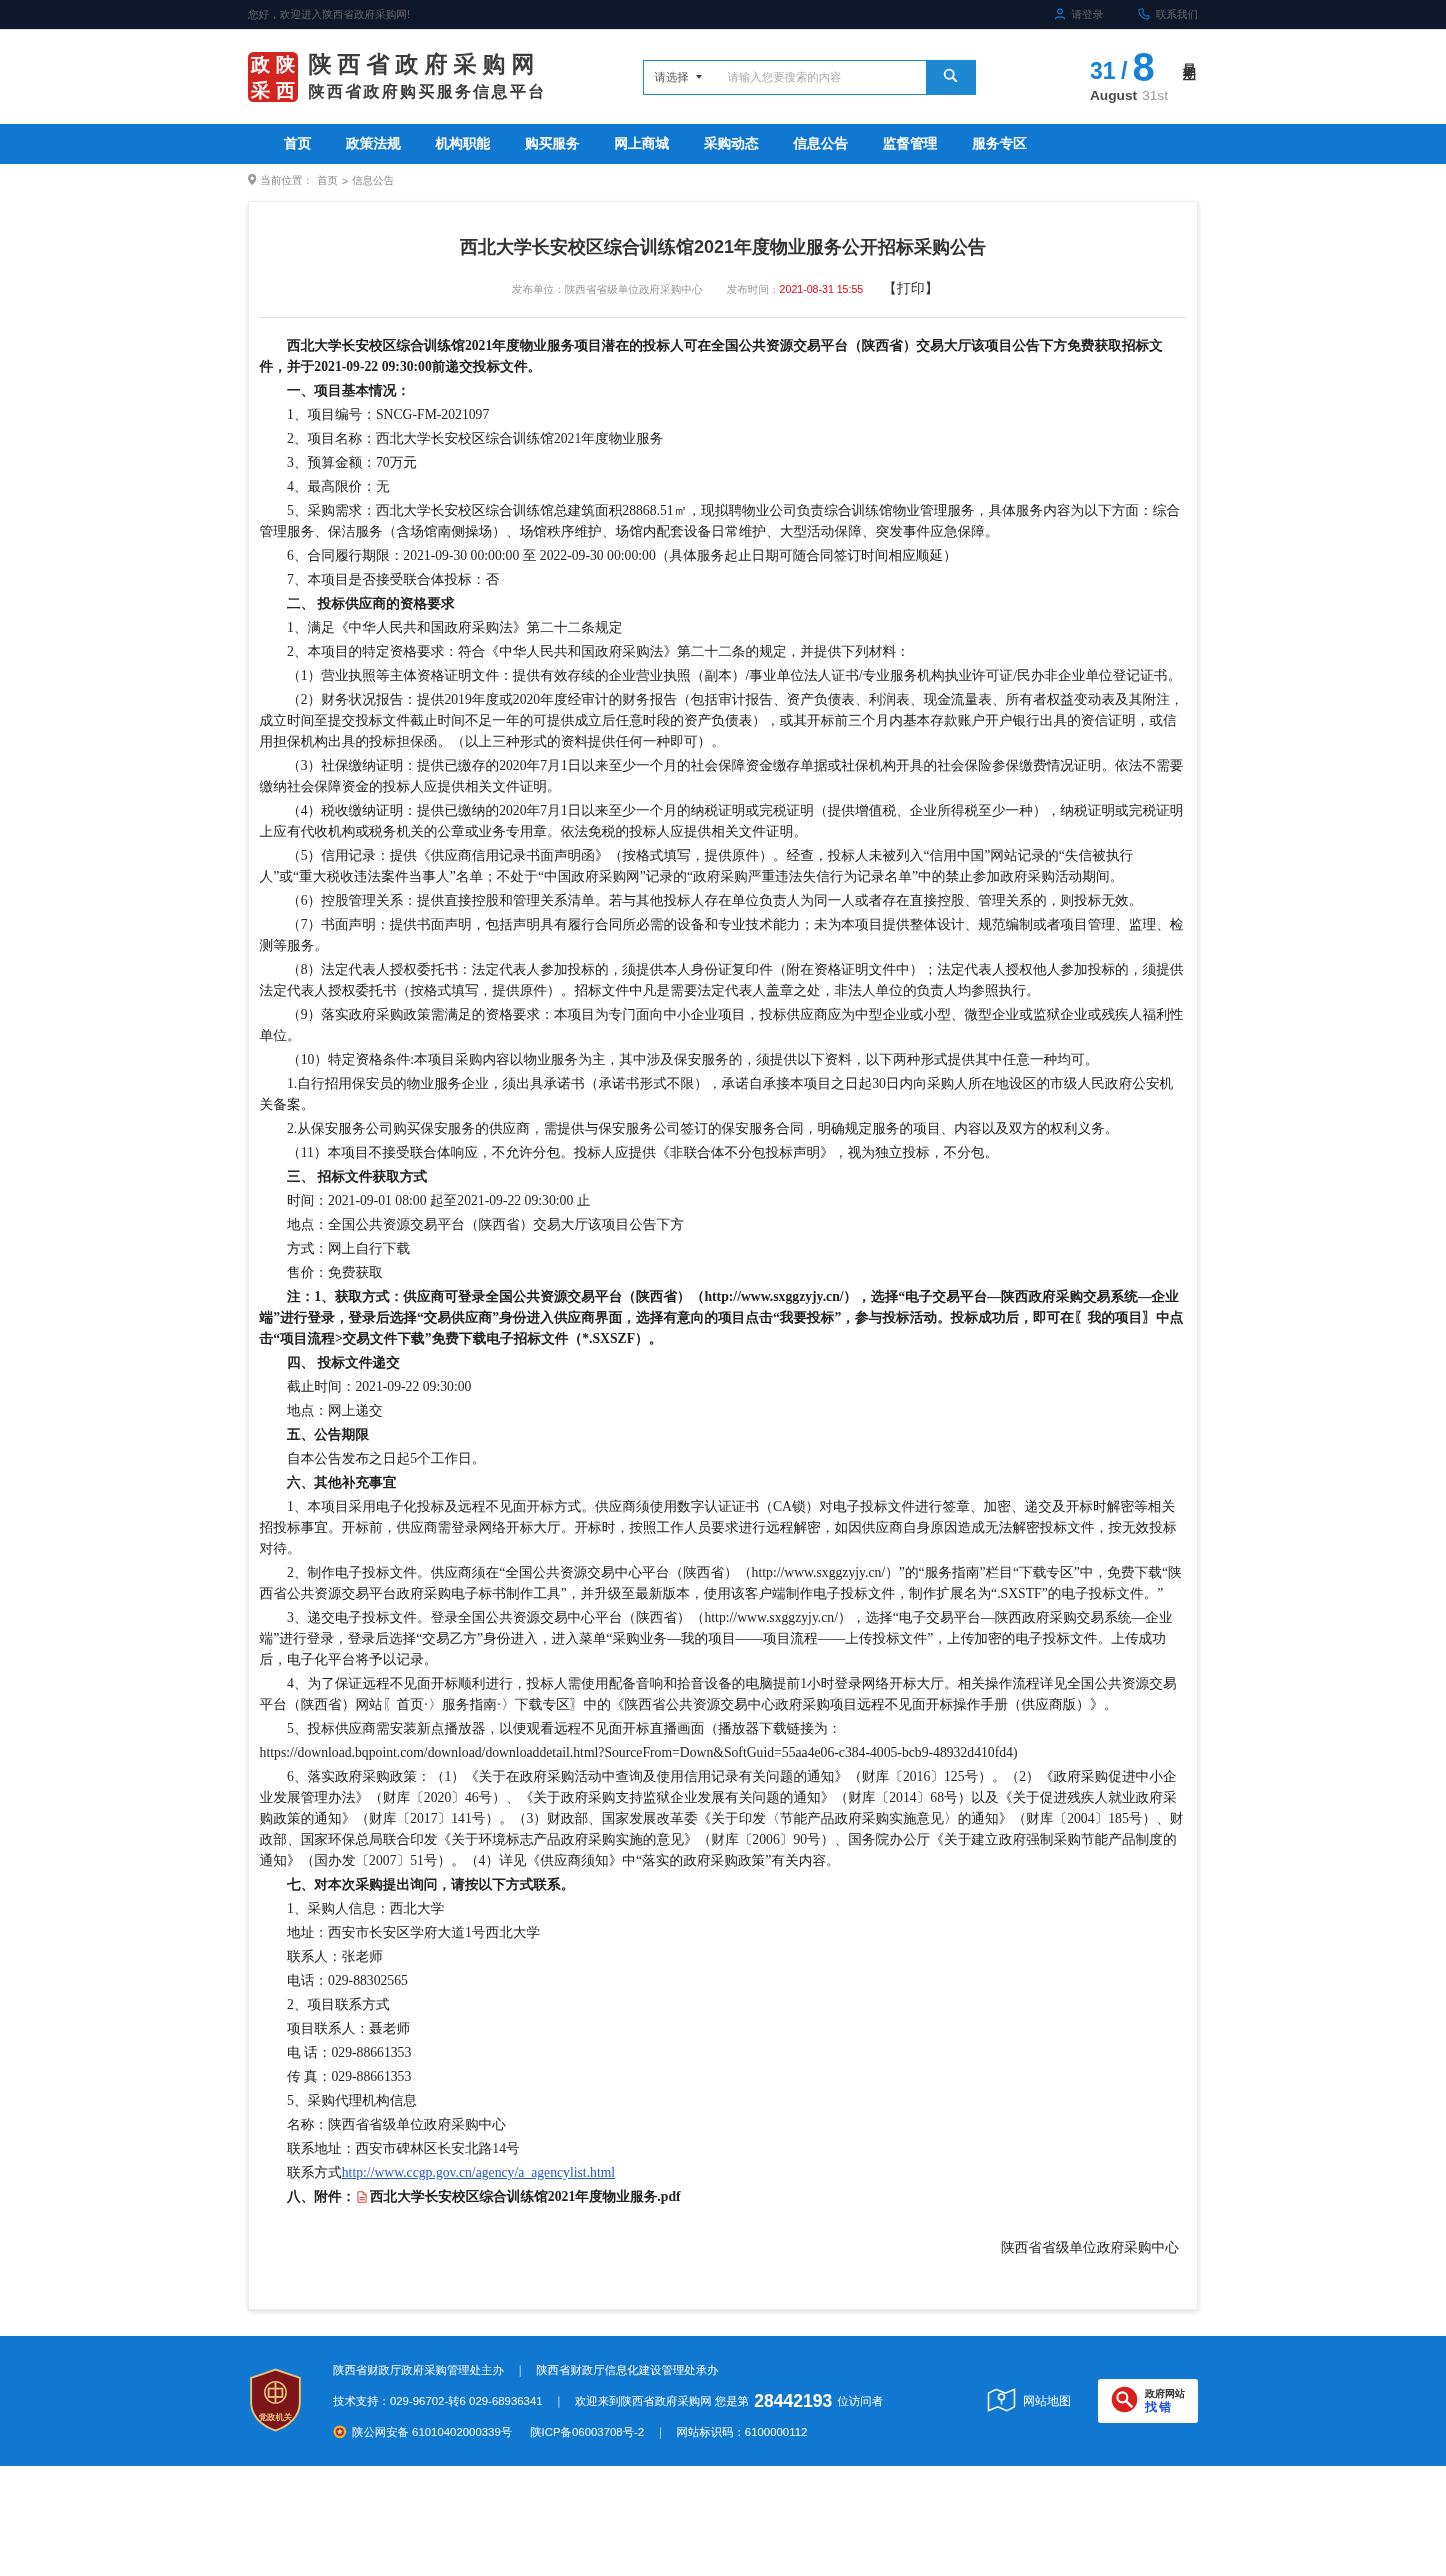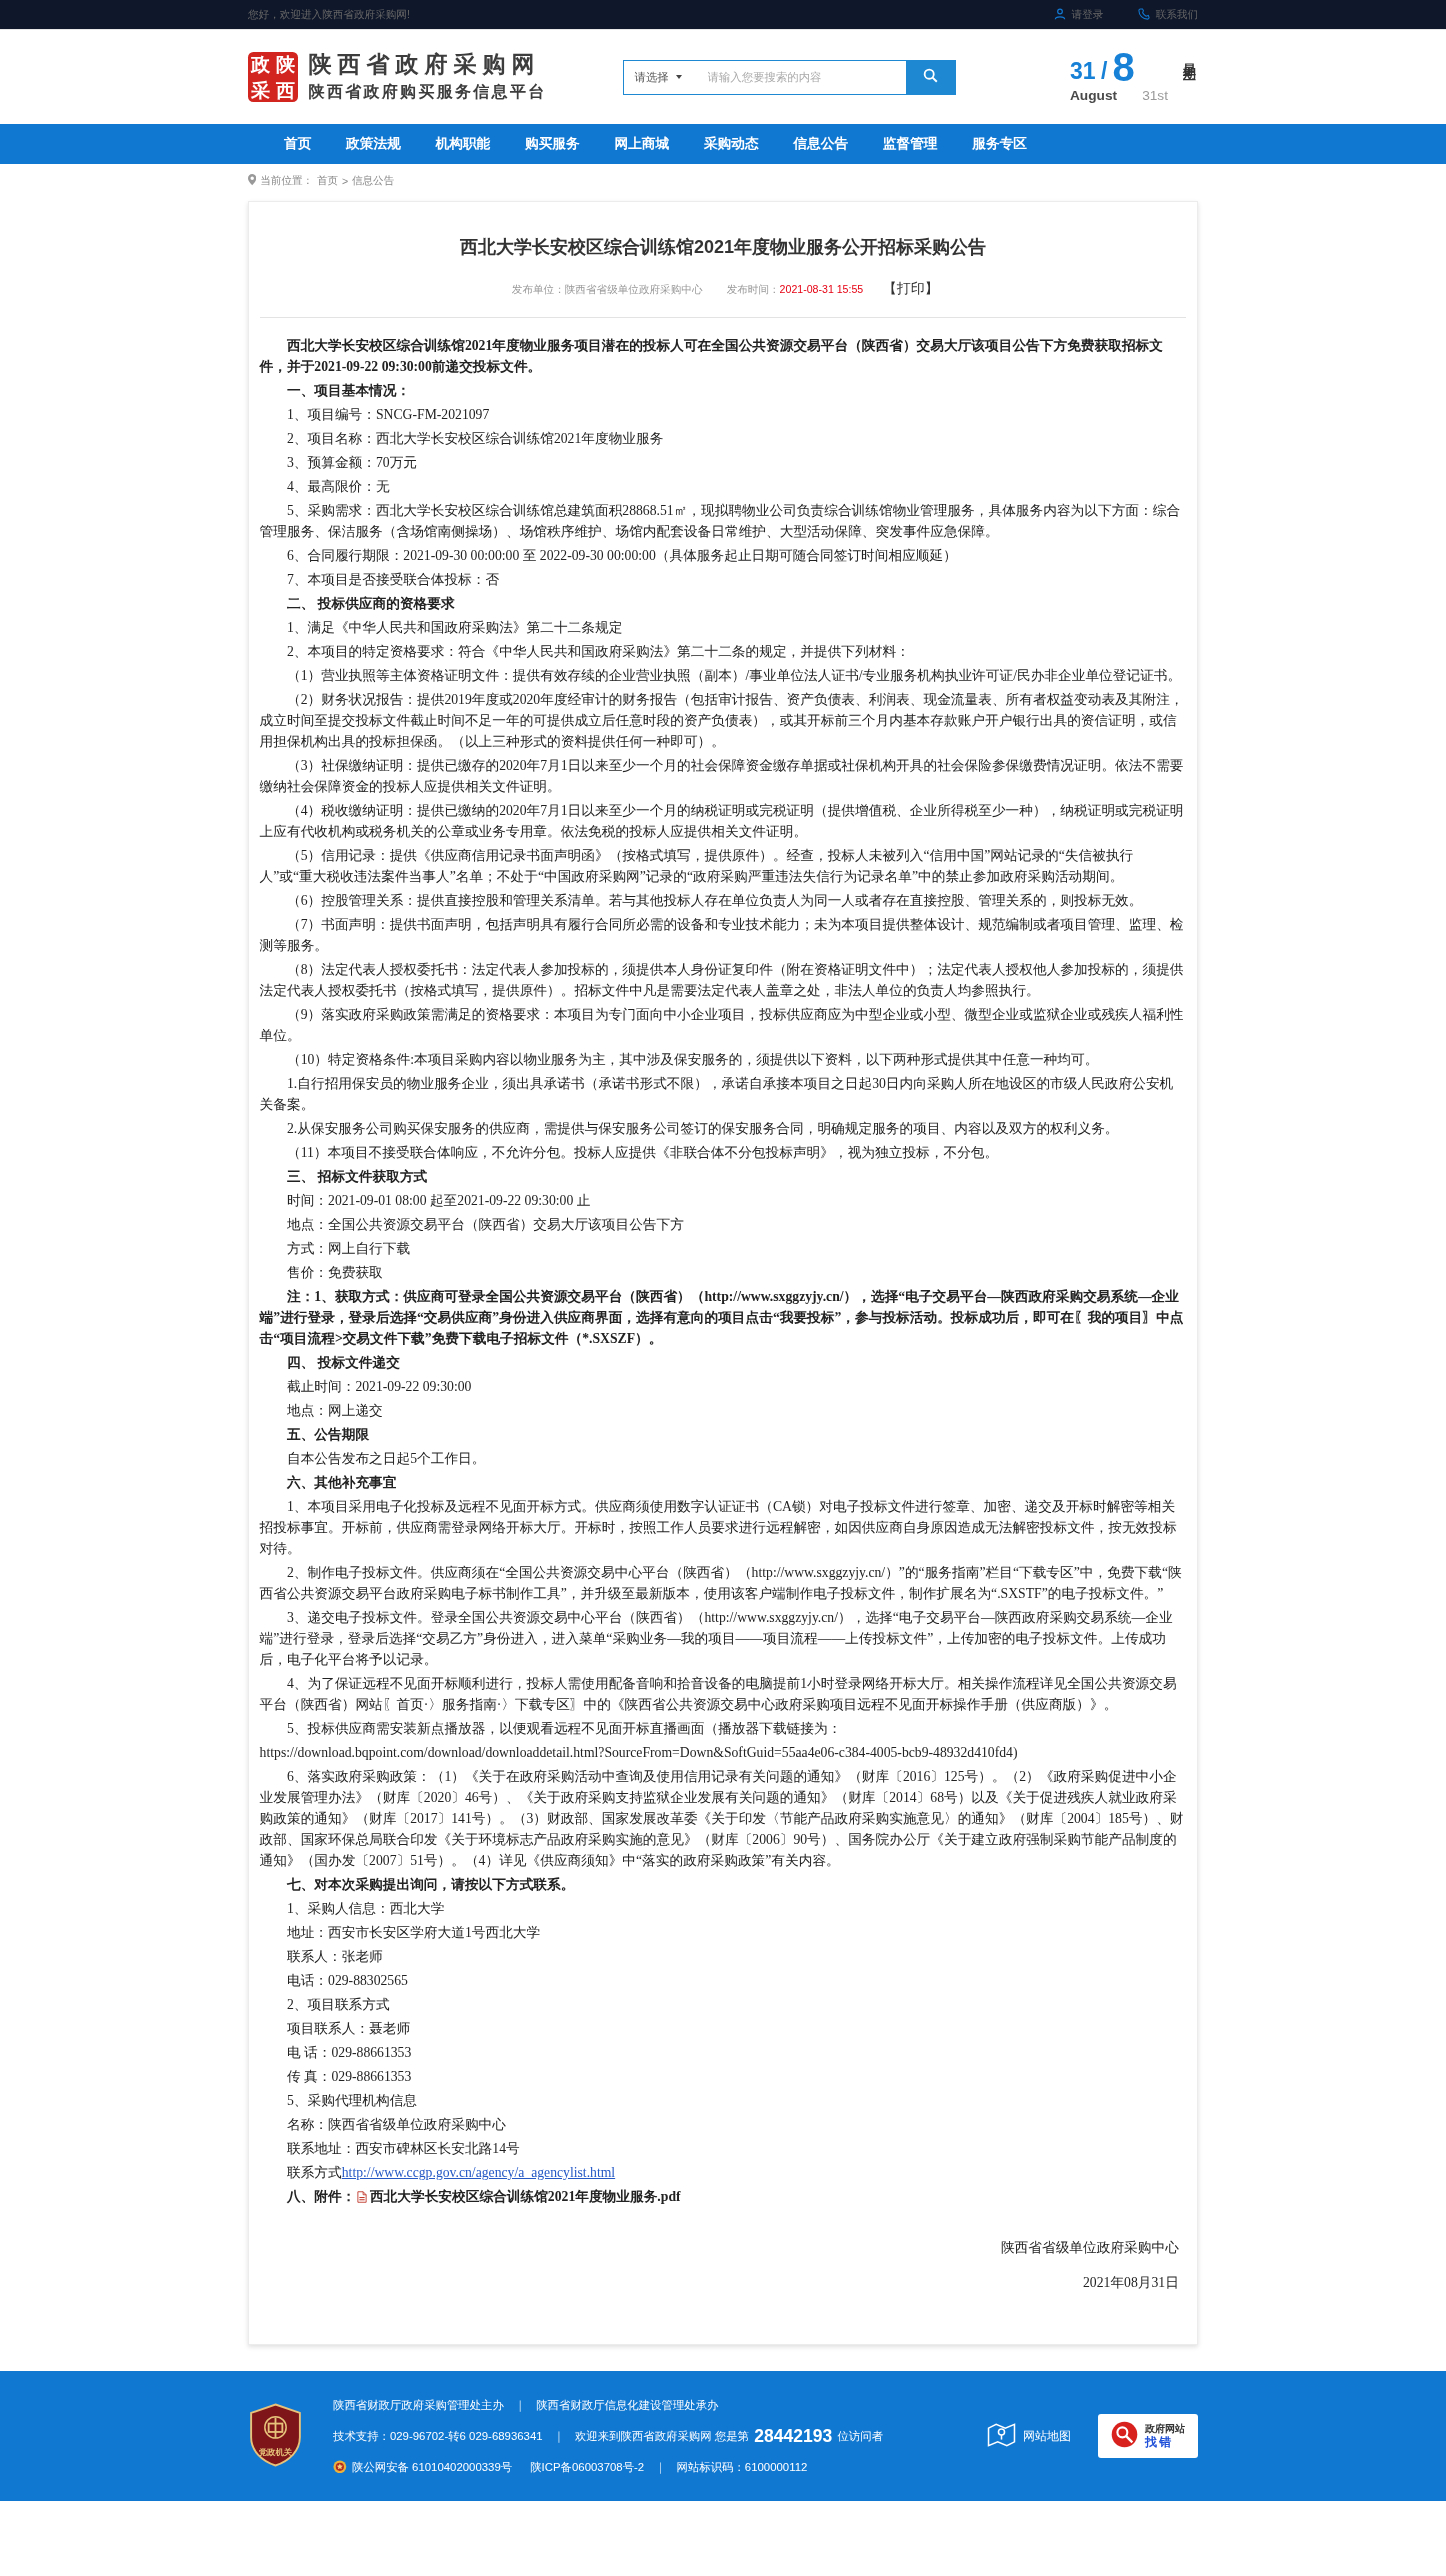--- a/index.html
+++ b/index.html
@@ -23,21 +23,21 @@
   .search-box { margin-left:auto; display:flex; align-items:stretch; height:35px; width:333px; border:1.5px solid #1e88d2; background:#fff; }
   .search-select { width:79px; display:flex; align-items:center; gap:7.6px; padding-left:10.6px; font-size:11.4px; color:#555; cursor:pointer; flex:0 0 auto; }
   .caret-down { width:0; height:0; border-left:3.8px solid transparent; border-right:3.8px solid transparent; border-top:4.6px solid #444; }
   .search-input { flex:1; border:none; outline:none; font-size:11.4px; color:#333; padding:0 4.6px; font-family:inherit; }
   .search-input::placeholder { color:#aaa; }
   .search-btn { width:49px; background:#1e88d2; border:none; display:flex; align-items:center; justify-content:center; cursor:pointer; flex:0 0 auto; }
   .date-block { margin-left:114px; display:flex; align-items:flex-start; gap:12px; }
   .date-top { display:flex; align-items:flex-end; gap:5.3px; color:#1681d6; font-weight:bold; }
   .date-day, .date-slash { font-size:23px; line-height:23px; }
   .date-month { font-size:40px; line-height:32px; }
-  .date-bottom { margin-top:4.6px; font-size:13.7px; display:flex; gap:25px; }
+  .date-bottom { margin-top:4.6px; font-size:13.7px; display:flex; gap:5px; }
   .date-month-name { color:#4a4a4a; font-weight:bold; }
   .date-ordinal { color:#9a9a9a; }
   .weekday { writing-mode:vertical-rl; font-size:13px; font-weight:bold; color:#333; letter-spacing:3.8px; padding-top:1.5px; }
 
   
   .mainnav { background:#1178d2; height:40px; }
   .mainnav ul { list-style:none; margin:0; padding:0 171px 0 36px; height:40px; display:flex; justify-content:space-between; align-items:center; }
   .mainnav li { color:#fff; font-size:13.7px; font-weight:bold; cursor:pointer; white-space:nowrap; }
 
   
@@ -257,21 +257,20 @@
             <path d="M1 1 h7 l4 4 v10 h-11 Z" fill="#fff" stroke="#c0392b" stroke-width="1.2"></path>
             <path d="M8 1 v4 h4" fill="none" stroke="#c0392b" stroke-width="1.2"></path>
             <rect x="3" y="8" width="7" height="1.4" fill="#c0392b"></rect>
             <rect x="3" y="11" width="7" height="1.4" fill="#c0392b"></rect>
           </svg></span><a class="att-name">西北大学长安校区综合训练馆2021年度物业服务.pdf</a>
     </p>
   </div>
 
   <div class="signature">
     <div>陕西省省级单位政府采购中心</div>
-    <div>2021年08月31日</div>
   </div>
 </div>
 
 <footer class="footer">
   <div class="container">
     <div class="emblem">
       <svg width="55" height="64" viewBox="0 0 72 84">
         <path d="M36 2 L68 13 V45 C68 63 54 76 36 82 C18 76 4 63 4 45 V13 Z" fill="#7e1519" stroke="#e6c27a" stroke-width="2.5"></path>
         <circle cx="36" cy="32" r="14" fill="none" stroke="#e6c27a" stroke-width="2"></circle>
         <rect x="27" y="27" width="18" height="11" fill="none" stroke="#e6c27a" stroke-width="2.4"></rect>

